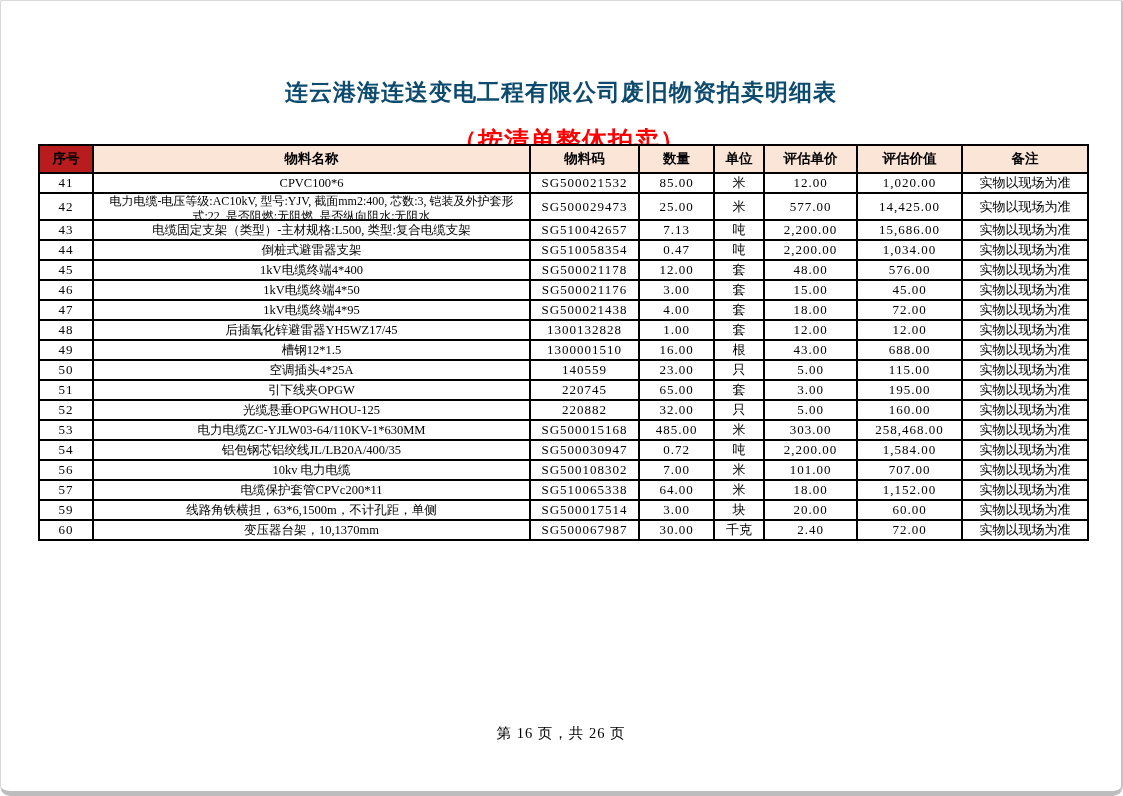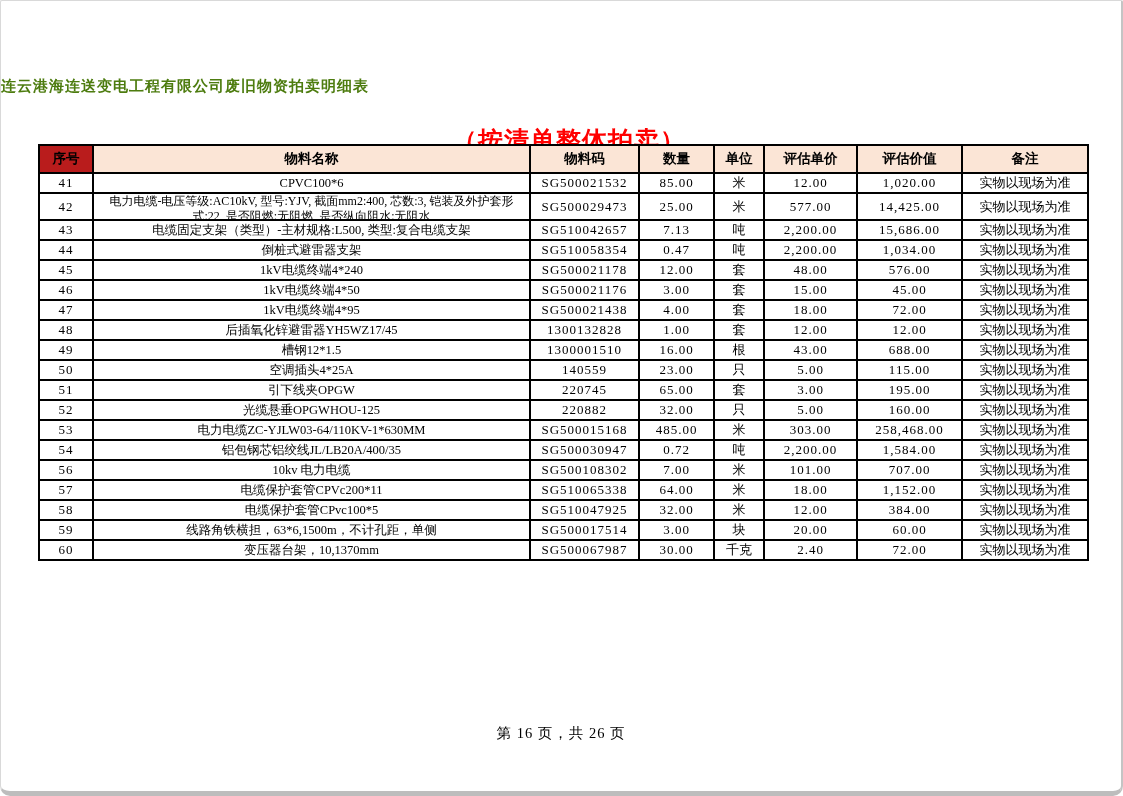--- a/index.html
+++ b/index.html
@@ -21,24 +21,24 @@
     border-bottom: 5px solid #bdbdbd;
     border-radius: 2px 2px 10px 10px;
     overflow: hidden;
   }
   .page-title {
     position: absolute;
     top: 76px;
     left: 0;
     width: 100%;
     margin: 0;
-    text-align: left;
-    font-size: 15px;
+    text-align: center;
+    font-size: 23px;
     font-weight: bold;
-    color: #4d7c0f;
+    color: #0c4a6e;
     letter-spacing: 1px;
     font-family: "Liberation Sans", "DejaVu Sans", sans-serif;
   }
   .page-subtitle {
     position: absolute;
     top: 115px;
     left: 0;
     width: 100%;
     margin: 8px;
     text-align: center;
@@ -174,21 +174,21 @@
           <td class="num">SG510058354</td>
           <td class="num">0.47</td>
           <td>吨</td>
           <td class="num">2,200.00</td>
           <td class="num">1,034.00</td>
           <td>实物以现场为准</td>
         </tr>
         <tr>
           <td class="num">45</td>
           <td class="name-cell">
-            <div class="name-clip">1kV电缆终端4*240</div>
+            <div class="name-clip">1kV电缆终端4*400</div>
           </td>
           <td class="num">SG500021178</td>
           <td class="num">12.00</td>
           <td>套</td>
           <td class="num">48.00</td>
           <td class="num">576.00</td>
           <td>实物以现场为准</td>
         </tr>
         <tr>
           <td class="num">46</td>
@@ -313,32 +313,20 @@
         <tr>
           <td class="num">57</td>
           <td class="name-cell">
             <div class="name-clip">电缆保护套管CPVc200*11</div>
           </td>
           <td class="num">SG510065338</td>
           <td class="num">64.00</td>
           <td>米</td>
           <td class="num">18.00</td>
           <td class="num">1,152.00</td>
-          <td>实物以现场为准</td>
-        </tr>
-        <tr>
-          <td class="num">58</td>
-          <td class="name-cell">
-            <div class="name-clip">电缆保护套管CPvc100*5</div>
-          </td>
-          <td class="num">SG510047925</td>
-          <td class="num">32.00</td>
-          <td>米</td>
-          <td class="num">12.00</td>
-          <td class="num">384.00</td>
           <td>实物以现场为准</td>
         </tr>
         <tr>
           <td class="num">59</td>
           <td class="name-cell">
             <div class="name-clip">线路角铁横担，63*6,1500m，不计孔距，单侧</div>
           </td>
           <td class="num">SG500017514</td>
           <td class="num">3.00</td>
           <td>块</td>

